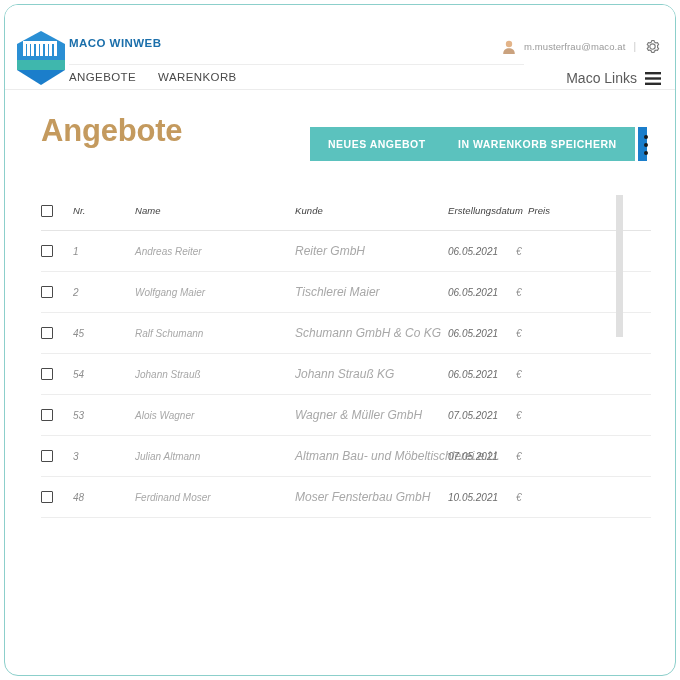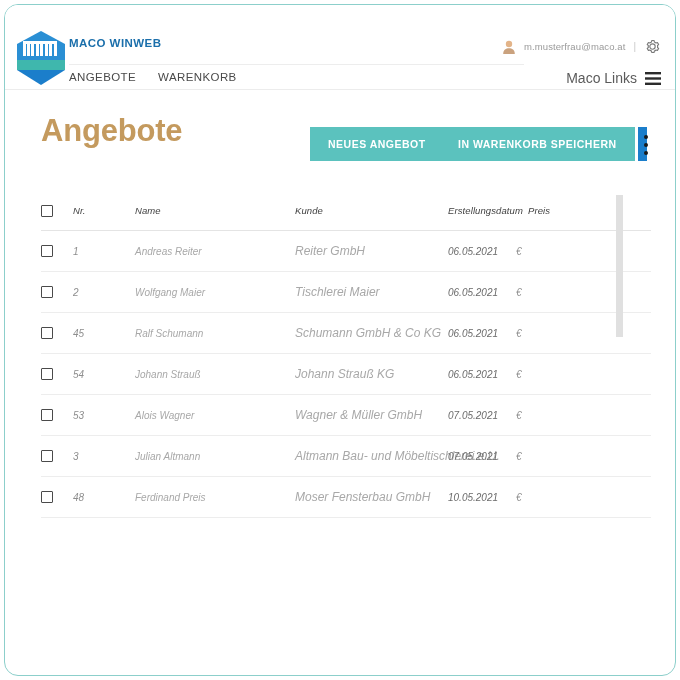--- a/index.html
+++ b/index.html
@@ -402,21 +402,21 @@
           <div class="c-name">Julian Altmann</div>
           <div class="c-kunde">Altmann Bau- und Möbeltischlerei e.U.</div>
           <div class="c-date">07.05.2021</div>
           <div class="c-preis">€</div>
         </div>
         <div class="trow">
           <div class="cb-cell">
             <span class="checkbox"></span>
           </div>
           <div class="c-nr">48</div>
-          <div class="c-name">Ferdinand Preis</div>
+          <div class="c-name">Ferdinand Moser</div>
           <div class="c-kunde">Moser Fensterbau GmbH</div>
           <div class="c-date">10.05.2021</div>
           <div class="c-preis">€</div>
         </div>
       </div>
   </div>
 
   <div id="scroll-track"></div>
   <div id="scroll-thumb"></div>
 

